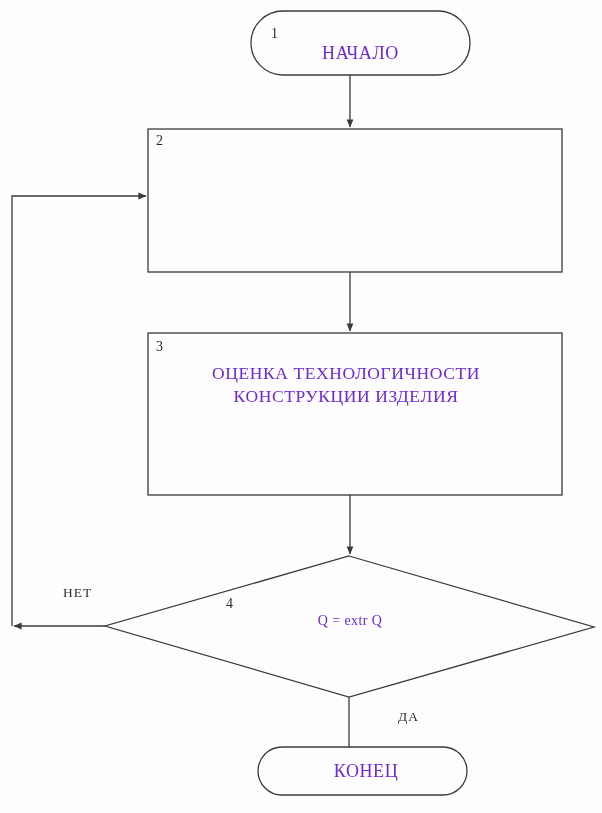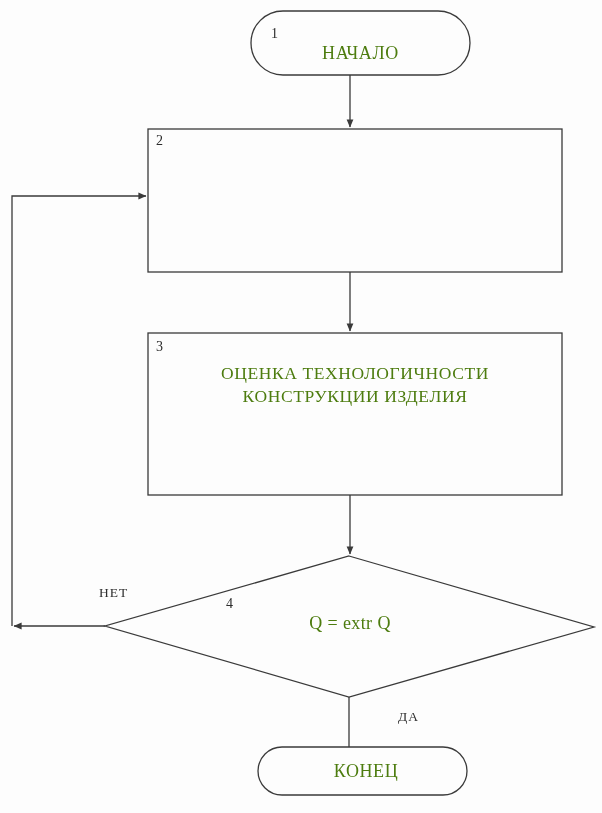--- a/index.html
+++ b/index.html
@@ -18,33 +18,33 @@
   #diagram-svg {
     position: absolute;
     left: 0;
     top: 0;
     width: 602px;
     height: 813px;
   }
   .node-label {
     position: absolute;
     text-align: center;
-    color: #4d7c0f;
+    color: #6d28d9;
     letter-spacing: 0.6px;
     line-height: 1.30;
     white-space: pre-line;
   }
   .terminal-text {
     font-size: 18px;
   }
   .process-text {
     font-size: 17.5px;
   }
   .decision-text {
-    font-size: 18px;
+    font-size: 14px;
     letter-spacing: 0.4px;
     text-align: center;
   }
   .step-num {
     position: absolute;
     font-size: 14px;
     color: #2b2b2b;
     letter-spacing: 0;
   }
   .branch-label {
@@ -87,24 +87,24 @@
 
     <path d="M349,697 L349,747" fill="none" stroke="#3a3a3a" stroke-width="1.3"></path>
   </svg>
 
   <div class="step-num" style="left:271px; top:26px;">1</div>
   <div class="node-label terminal-text" style="left:251px; top:42px; width:219px;">НАЧАЛО</div>
 
   <div class="step-num" style="left:156px; top:133px;">2</div>
 
   <div class="step-num" style="left:156px; top:339px;">3</div>
-  <div class="node-label process-text" style="left:150px; top:362px; width:410px;">ОЦЕНКА ТЕХНОЛОГИЧНОСТИ
+  <div class="node-label process-text" style="left:141px; top:362px; width:410px;">ОЦЕНКА ТЕХНОЛОГИЧНОСТИ
 КОНСТРУКЦИИ ИЗДЕЛИЯ</div>
 
   <div class="step-num" style="left:226px; top:596px;">4</div>
   <div class="node-label decision-text" style="left:265px; top:612px; width:170px;">Q = extr Q</div>
 
   <div class="node-label terminal-text" style="left:258px; top:760px; width:216px;">КОНЕЦ</div>
 
-  <div class="branch-label" style="left:63px; top:585px;margin-left:36px;">НЕТ</div>
+  <div class="branch-label" style="left:63px; top:585px;">НЕТ</div>
   <div class="branch-label" style="left:398px; top:709px;">ДА</div>
 
 </div>
 
 </body></html>

